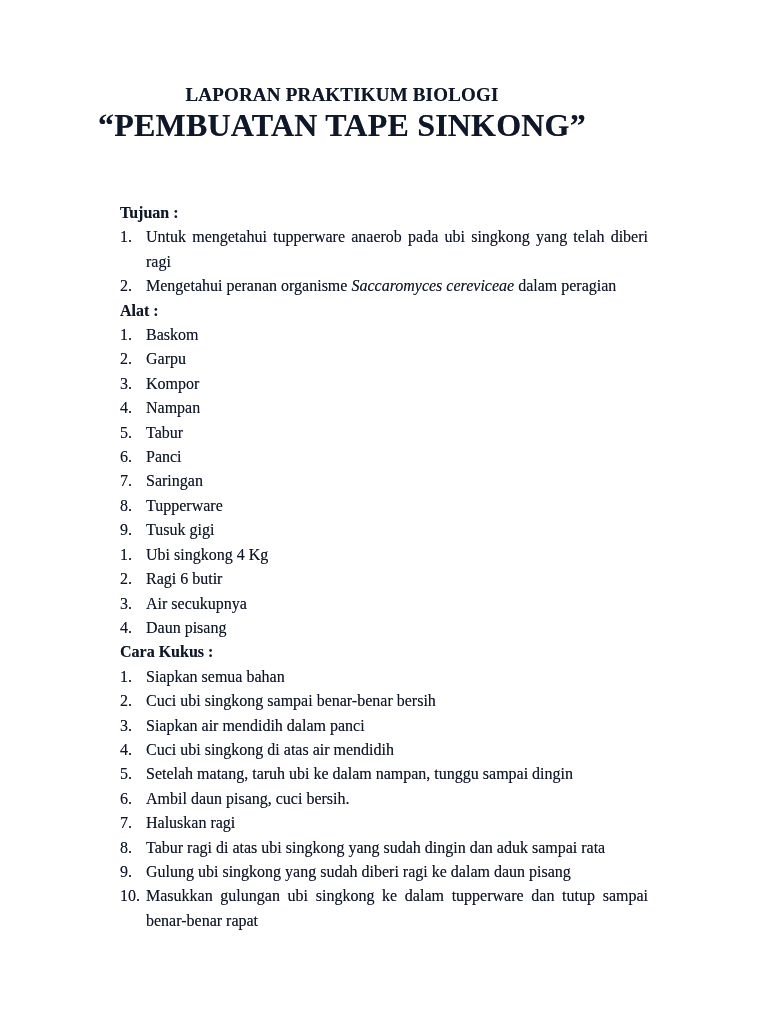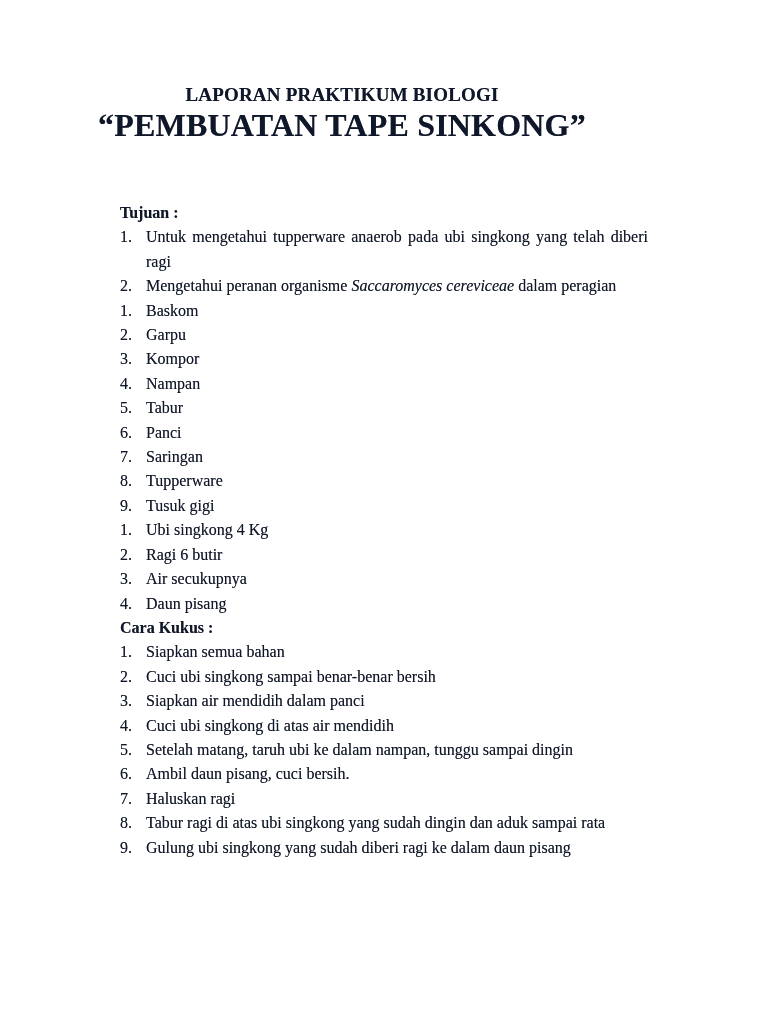--- a/index.html
+++ b/index.html
@@ -80,20 +80,21 @@
         <div class="li">
           <span class="num">1.</span>
           <span class="txt">Untuk mengetahui tupperware anaerob pada ubi singkong yang telah diberi ragi</span>
         </div>
         <div class="li">
           <span class="num">2.</span>
           <span class="txt">Mengetahui peranan organisme <i>Saccaromyces cereviceae</i> dalam peragian</span>
         </div>
       </section>
       <section class="section">
+        <div class="heading">Alat :</div>
         <div class="li">
           <span class="num">1.</span>
           <span class="txt">Baskom</span>
         </div>
         <div class="li">
           <span class="num">2.</span>
           <span class="txt">Garpu</span>
         </div>
         <div class="li">
           <span class="num">3.</span>
@@ -173,15 +174,19 @@
           <span class="txt">Haluskan ragi</span>
         </div>
         <div class="li">
           <span class="num">8.</span>
           <span class="txt">Tabur ragi di atas ubi singkong yang sudah dingin dan aduk sampai rata</span>
         </div>
         <div class="li">
           <span class="num">9.</span>
           <span class="txt">Gulung ubi singkong yang sudah diberi ragi ke dalam daun pisang</span>
         </div>
+        <div class="li">
+          <span class="num">10.</span>
+          <span class="txt">Masukkan gulungan ubi singkong ke dalam tupperware  dan tutup sampai benar-benar rapat</span>
+        </div>
       </section>
     </main>
 </div>
 
 </body></html>

